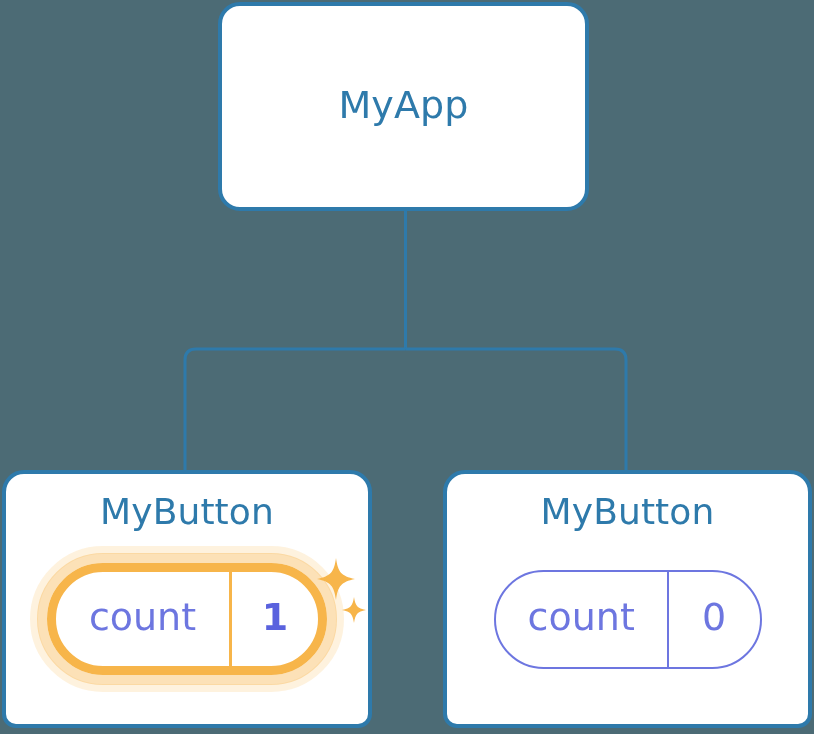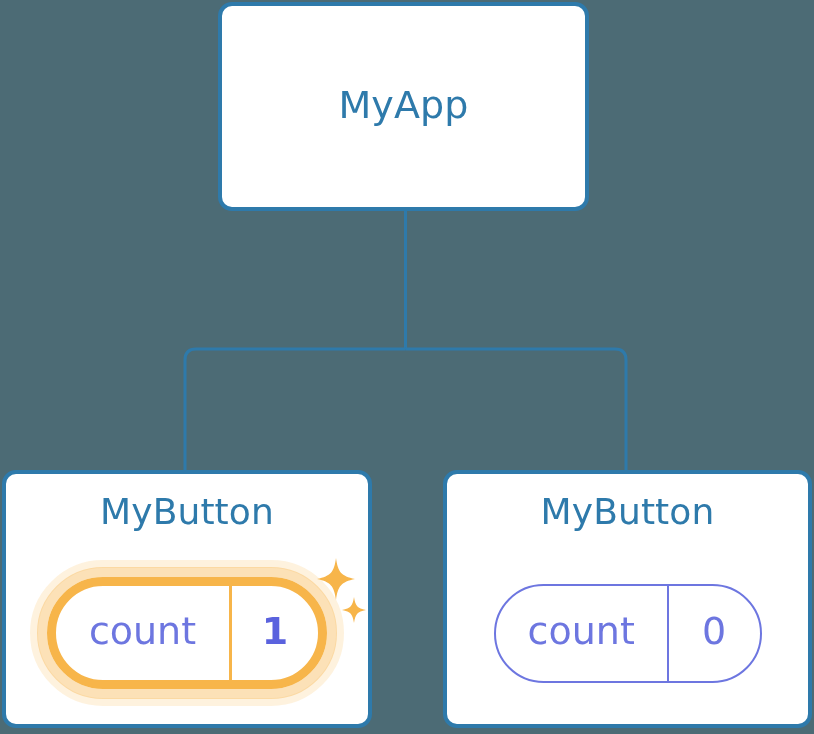--- a/index.html
+++ b/index.html
@@ -29,21 +29,21 @@
     top: 0;
     width: 814px;
     height: 734px;
     z-index: 1;
   }
   
   .node {
     position: absolute;
     background: #ffffff;
     border: 4px solid #2e7aab;
-    border-radius: 14px;
+    border-radius: 22px;
     box-sizing: border-box;
     z-index: 2;
   }
   .node-title {
     color: #2e7aab;
     font-size: 37px;
     font-weight: 400;
     letter-spacing: 0.1px;
     text-align: center;
     white-space: nowrap;
@@ -82,21 +82,21 @@
   }
 
   
   .pill-wrap {
     position: relative;
     width: 100%;
     height: 160px;
     display: flex;
     align-items: center;
     justify-content: center;
-    margin-top: 21px;
+    margin-top: 7px;
   }
   .pill {
     position: relative;
     display: flex;
     align-items: stretch;
     box-sizing: border-box;
     border-radius: 999px;
     background: #ffffff;
     z-index: 2;
   }

